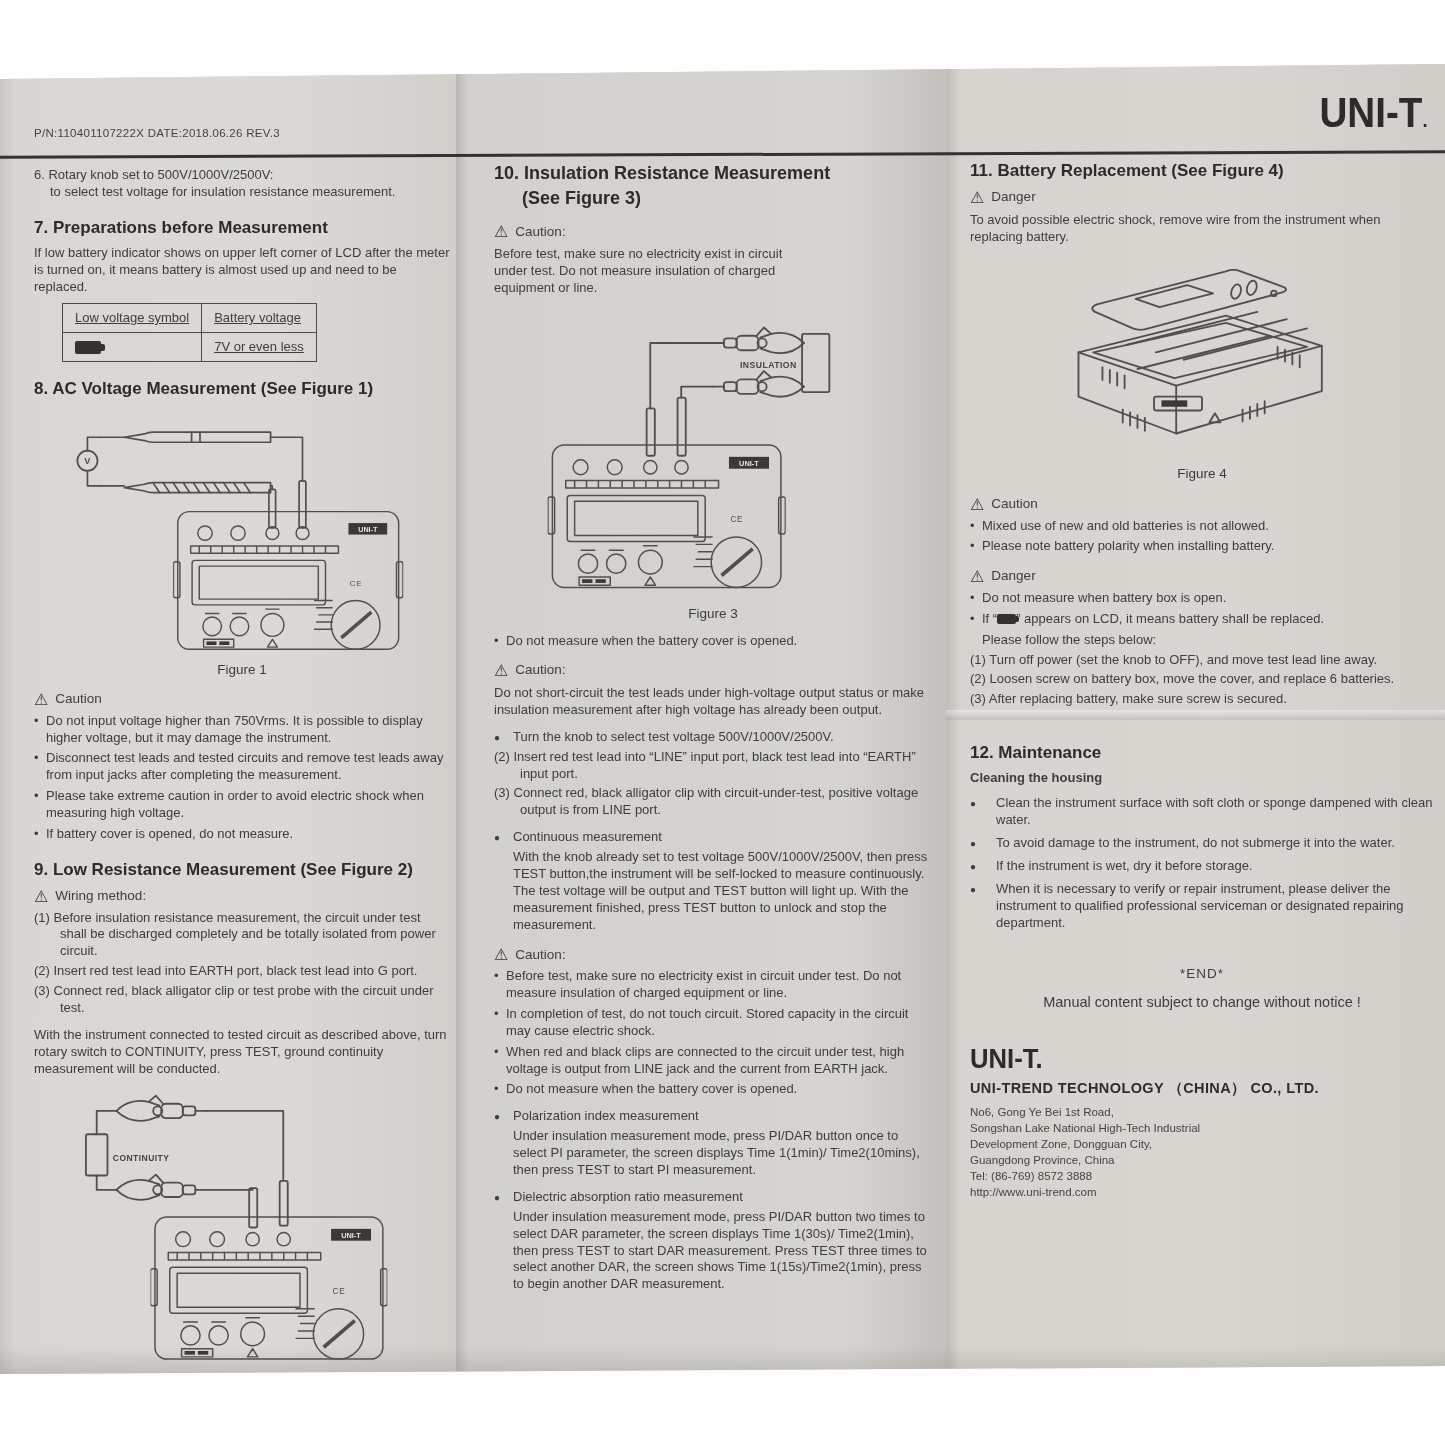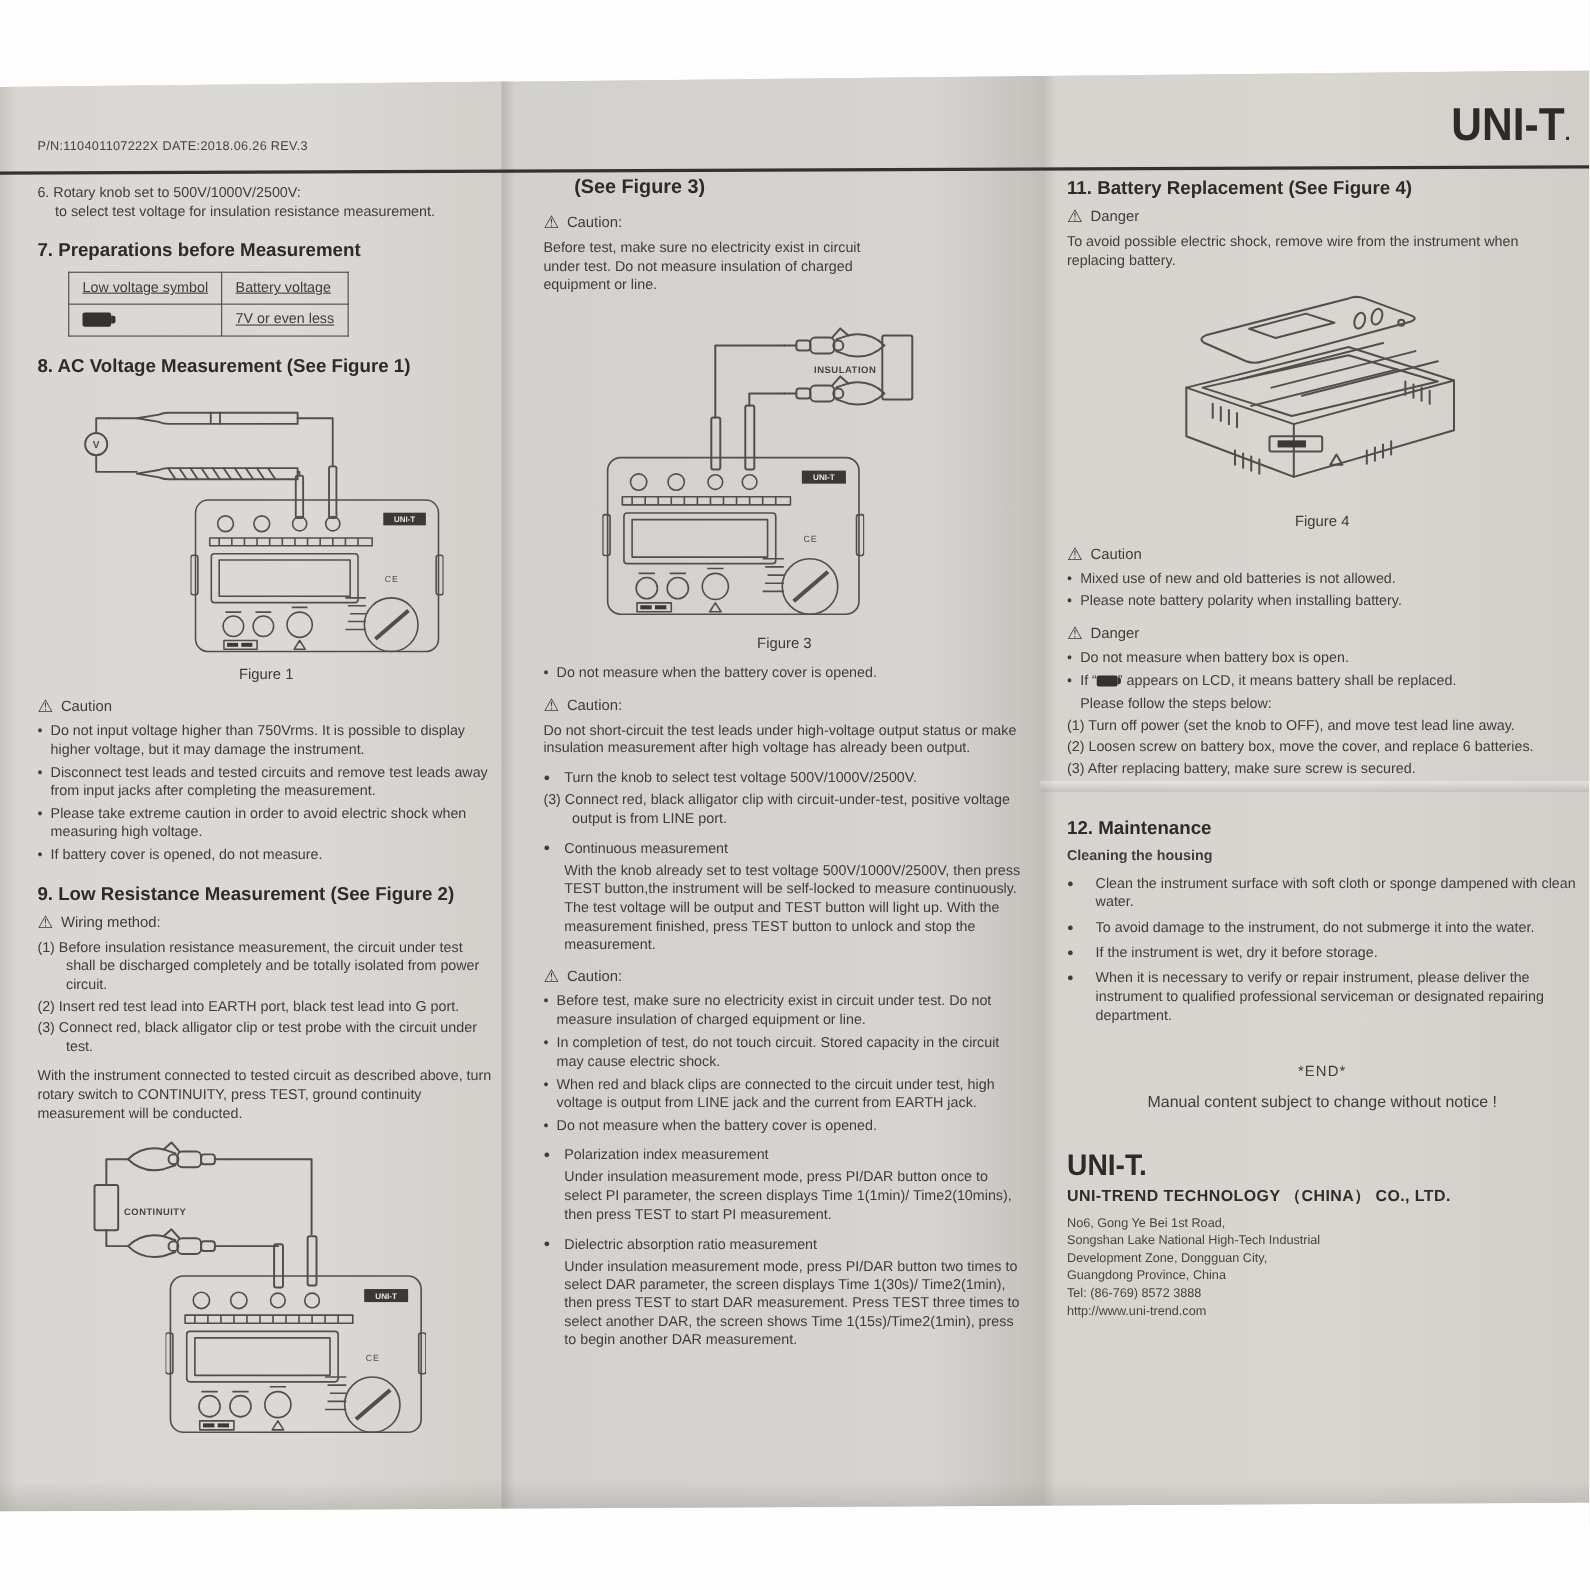--- a/index.html
+++ b/index.html
@@ -118,20 +118,21 @@
     <div class="toprule"></div>
   </div>
 
   <div class="col col-left">
     <div class="pn">P/N:110401107222X  DATE:2018.06.26  REV.3</div>
 
     <div>6. Rotary knob set to 500V/1000V/2500V:</div>
     <div class="indent2">to select test voltage for insulation resistance measurement.</div>
 
     <div class="h1">7. Preparations before Measurement</div>
+    <div class="para">If low battery indicator shows on upper left corner of LCD after the meter is turned on, it means battery is almost used up and need to be replaced.</div>
 
     <table class="bat">
       <tbody>
       <tr>
         <td>Low voltage symbol</td>
         <td>Battery voltage</td>
       </tr>
       <tr>
         <td><span class="batt"></span></td>
         <td>7V or even less</td>
@@ -200,20 +201,21 @@
         <use href="#clipshape" transform="translate(50,10)"></use>
         <use href="#clipshape" transform="translate(50,98)"></use>
         <text x="46" y="86" font-size="9.5" font-weight="bold" letter-spacing=".5" fill="#46443f">CONTINUITY</text>
         <use href="#meter" x="88" y="140" width="264" height="175"></use>
       </svg>
     </div>
 
   </div>
 
   <div class="col col-mid">
+    <div class="h1 big" style="margin-top:0;">10. Insulation Resistance Measurement</div>
     <div class="h1 big" style="margin-top:-4px;padding-left:28px;">(See Figure 3)</div>
 
     <div class="wr">
       <span class="warn">⚠</span>
       <span>Caution:</span>
     </div>
     <div class="para narrow">Before test, make sure no electricity exist in circuit under test. Do not measure insulation of charged equipment or line.</div>
 
     <div class="figwrap">
       <svg class="fig" width="380" height="300" viewBox="0 0 400 330">
@@ -236,20 +238,21 @@
 
     <div class="wr">
       <span class="warn">⚠</span>
       <span>Caution:</span>
     </div>
     <div class="para">Do not short-circuit the test leads under high-voltage output status or make insulation measurement after high voltage has already been output.</div>
 
     <div class="dt">Turn the knob to select test voltage 500V/1000V/2500V.</div>
 
     <div class="steps-tight">
+      <div class="hang">(2) Insert red test lead into “LINE” input port, black test lead into “EARTH” input port.</div>
       <div class="hang">(3) Connect red, black alligator clip with circuit-under-test, positive voltage output is from LINE port.</div>
     </div>
 
     <div class="dt">Continuous measurement</div>
     <div class="dtp">With the knob already set to test voltage 500V/1000V/2500V, then press TEST button,the instrument will be self-locked to measure continuously. The test voltage will be output and TEST button will light up. With the measurement finished, press TEST button to unlock and stop the measurement.</div>
 
     <div class="wr">
       <span class="warn">⚠</span>
       <span>Caution:</span>
     </div>

